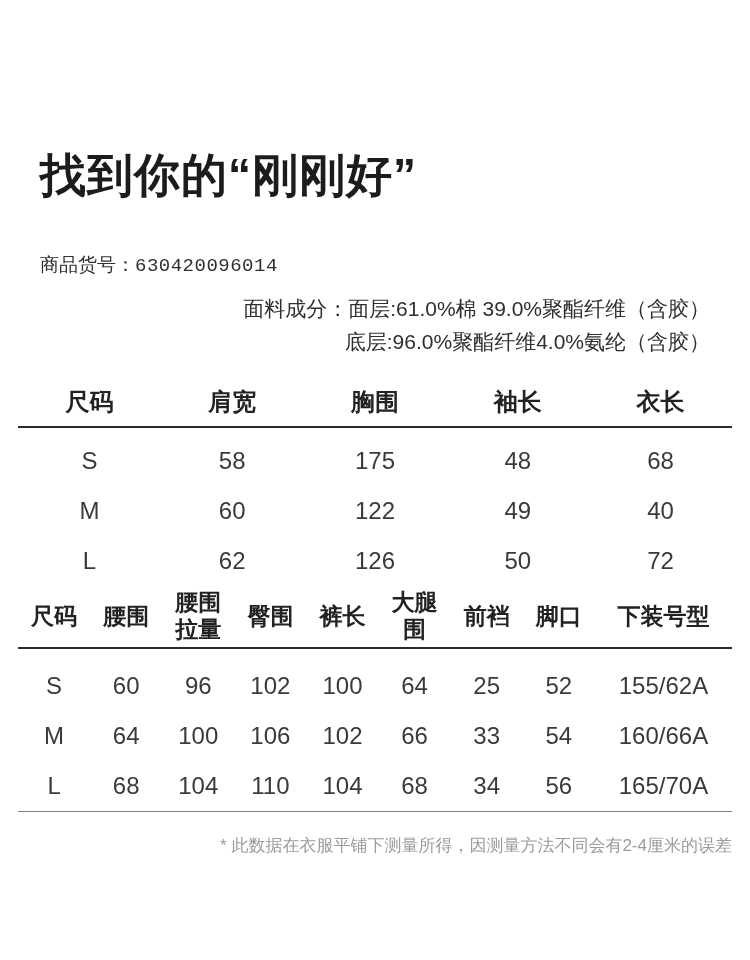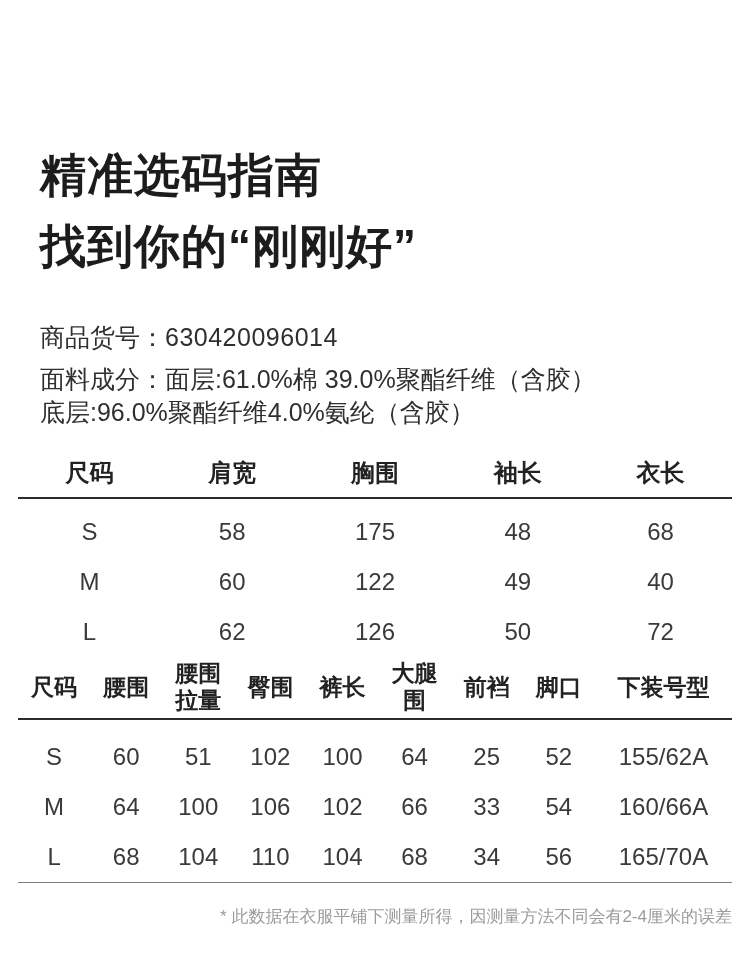--- a/index.html
+++ b/index.html
@@ -19,31 +19,33 @@
     margin: 140px 40px 0 40px;
     font-size: 46px;
     line-height: 71px;
     font-weight: 700;
     letter-spacing: 1px;
     color: var(--title_text, #1c1c1c);
   }
   
   .sku {
     margin: 38px 40px 0 40px;
-    font-size: 25px;
+    font-size: 19px;
     line-height: 35px;
     color: var(--body_text, #2f2f2f);
+    font-family: Liberation Mono, monospace;
   }
   .sku .val { letter-spacing: 0.5px; }
   
   .fabric {
     margin: 8px 40px 4px 40px;
-    font-size: 25px;
+    font-size: 21px;
     line-height: 33px;
     color: var(--body_text, #2f2f2f);
+    text-align: right;
   }
   
   table {
     width: 714px;
     margin: 0 18px;
     border-collapse: collapse;
     table-layout: fixed;
   }
   table.tops { margin-top: 20px; }
   th {
@@ -85,21 +87,20 @@
     line-height: 24px;
     color: var(--footnote_text, #9b9b9b);
   }
 </style>
 </head>
 <body>
 
 <div class="canvas">
 
   <div class="title">
-    <div>精准选码指南</div>
     <div>找到你的“刚刚好”</div>
   </div>
 
   <div class="sku"><span>商品货号：</span><span class="val">630420096014</span></div>
 
   <div class="fabric">
     <div>面料成分：面层:61.0%棉 39.0%聚酯纤维（含胶）</div>
     <div>底层:96.0%聚酯纤维4.0%氨纶（含胶）</div>
   </div>
 
@@ -169,21 +170,21 @@
 围</th>
         <th>前裆</th>
         <th>脚口</th>
         <th>下装号型</th>
       </tr>
     </thead>
     <tbody>
       <tr class="first">
         <td>S</td>
         <td>60</td>
-        <td>51</td>
+        <td>96</td>
         <td>102</td>
         <td>100</td>
         <td>64</td>
         <td>25</td>
         <td>52</td>
         <td>155/62A</td>
       </tr>
       <tr>
         <td>M</td>
         <td>64</td>

